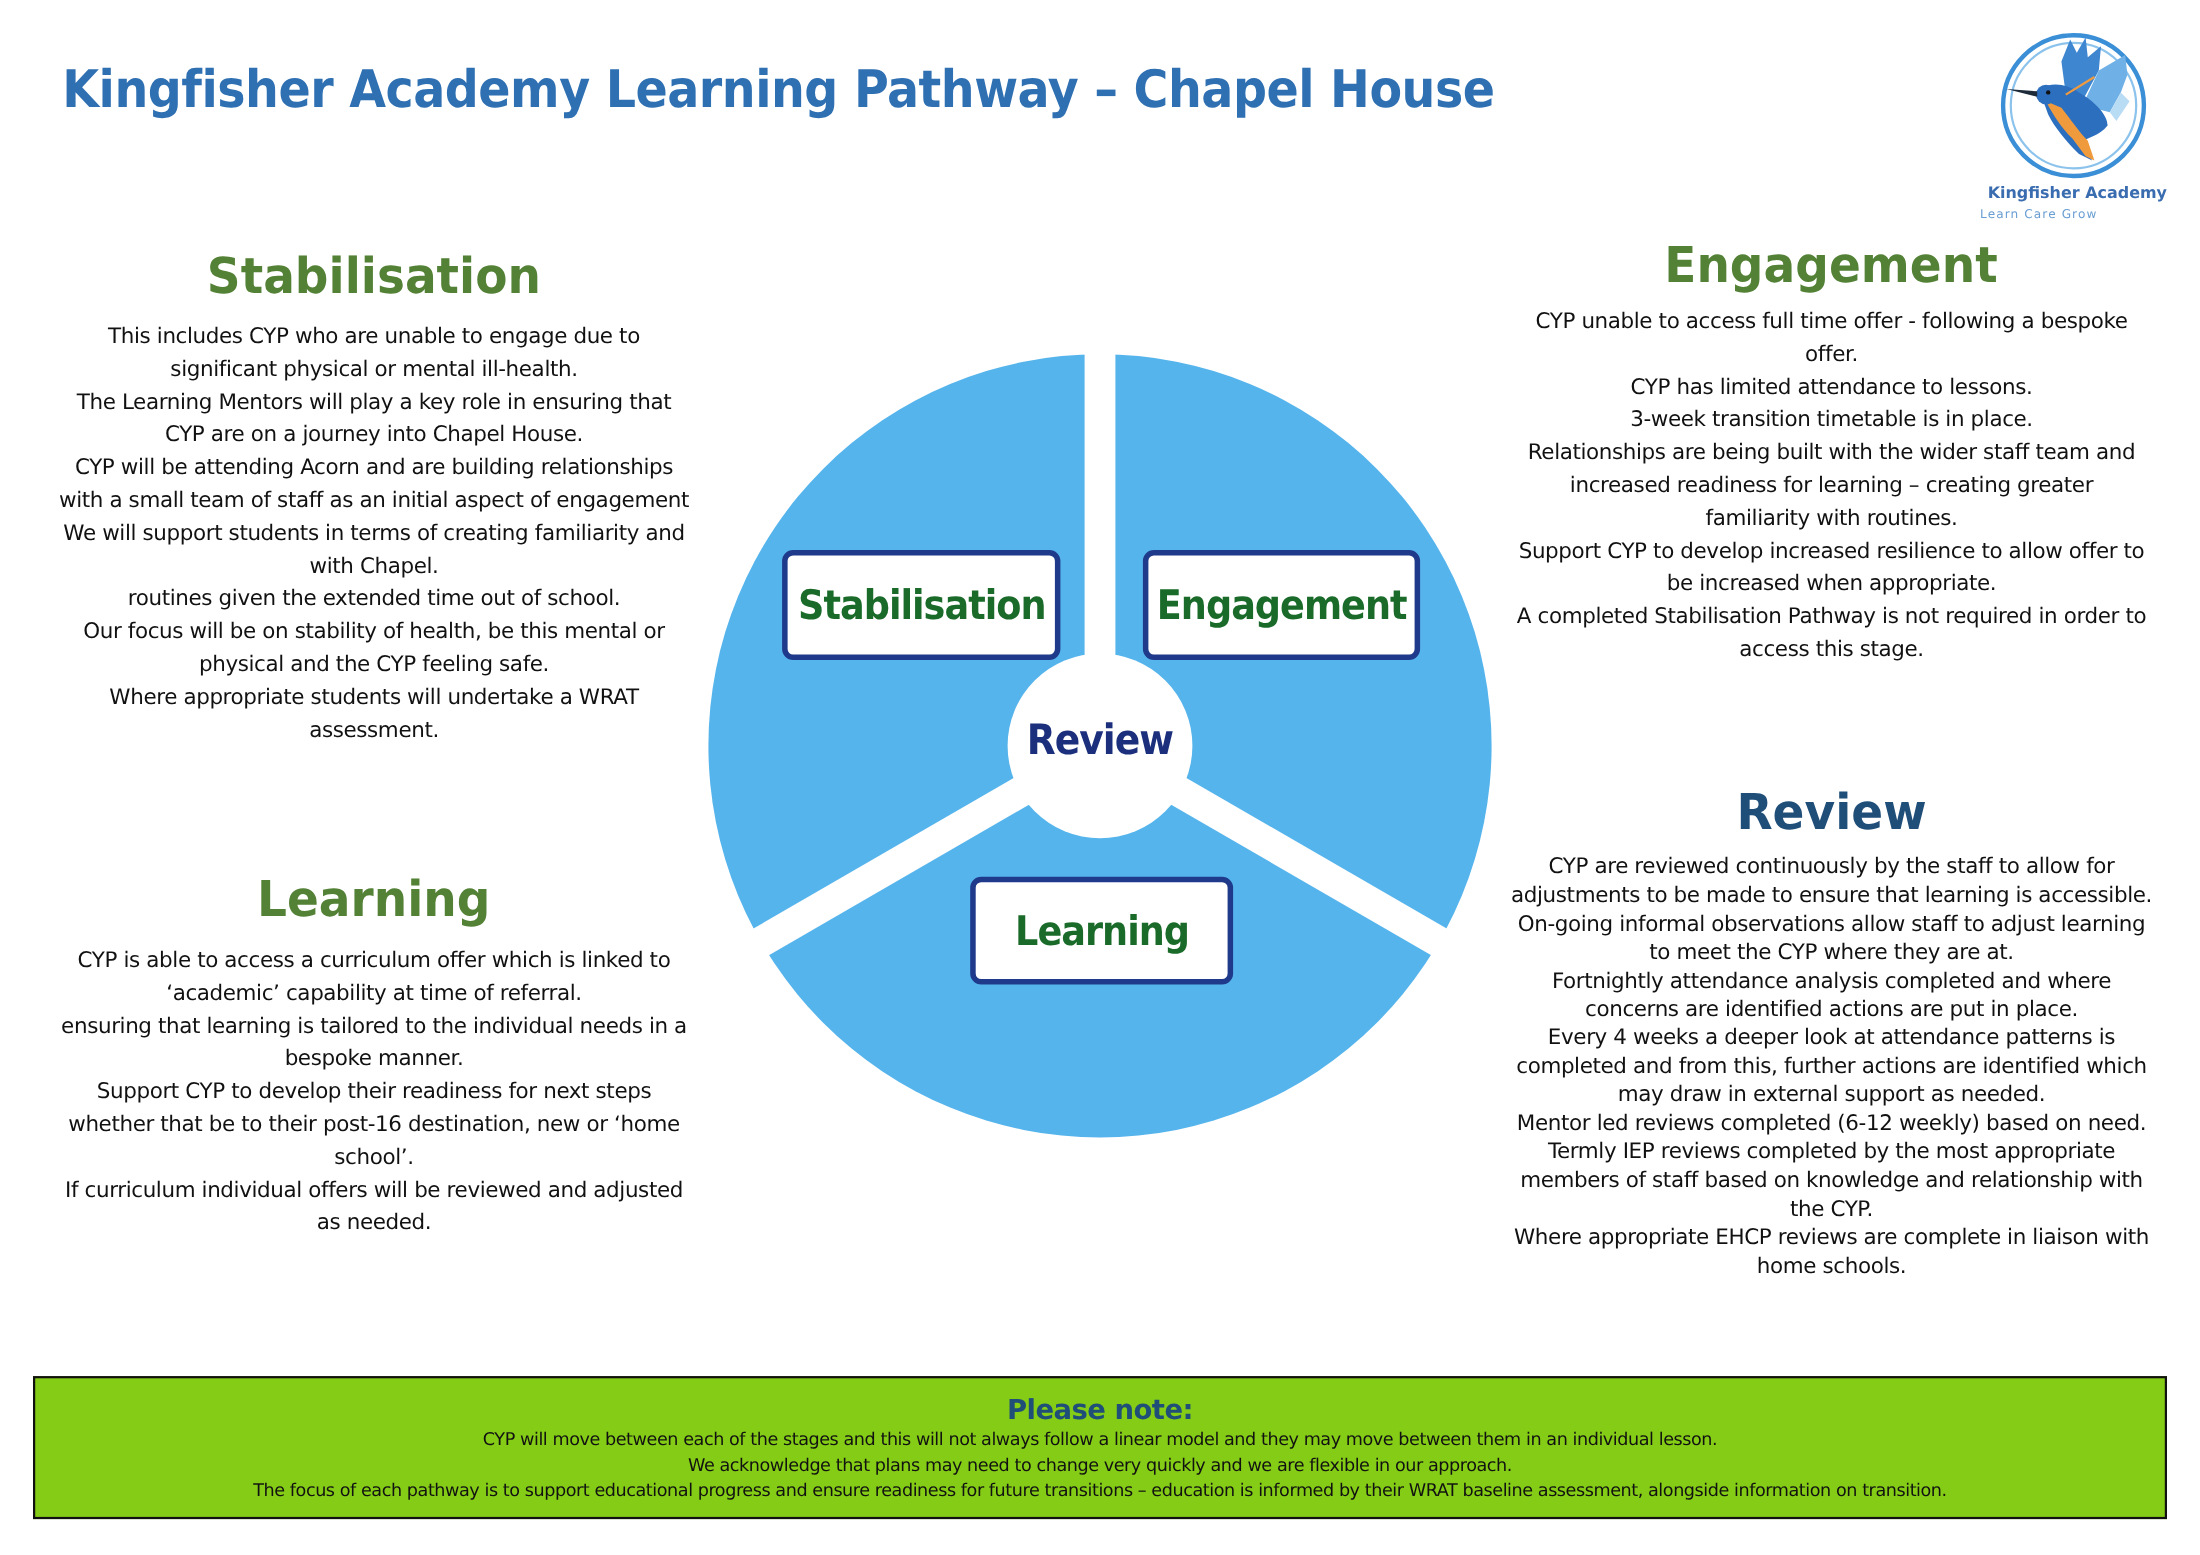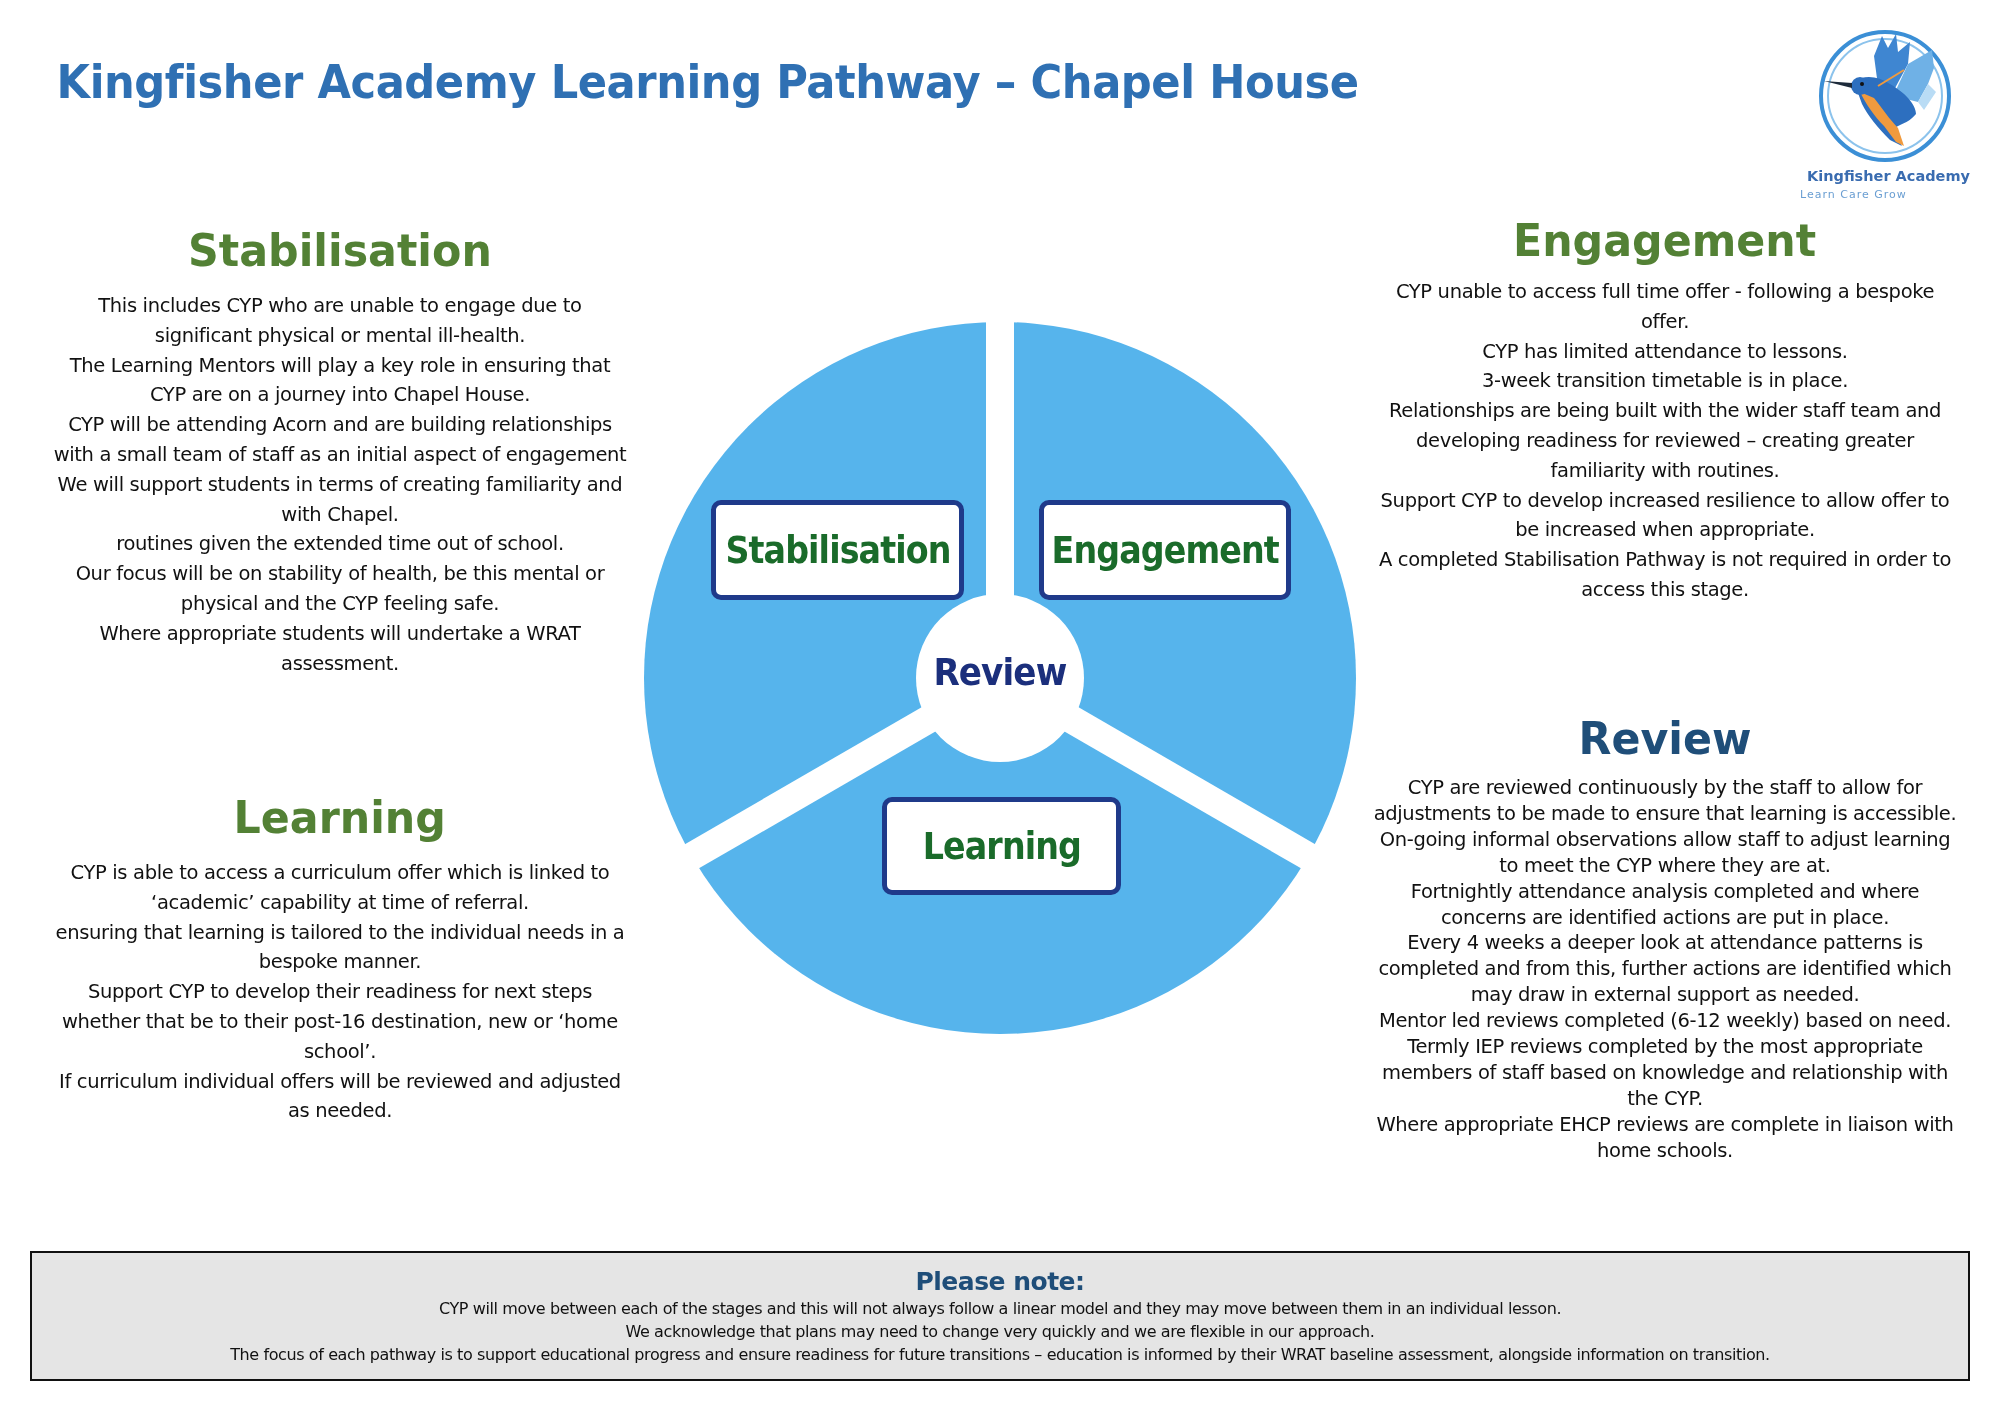--- a/index.html
+++ b/index.html
@@ -64,21 +64,21 @@
   #box-learn { left: 882px; top: 797px; width: 239px; height: 98px; }
   .hub-label {
     position: absolute; left: 920px; top: 650px; width: 160px; text-align: center;
     font-family: "DejaVu Sans", sans-serif; font-weight: bold;
     font-size: 38px; color: #1b2f7c; letter-spacing: -1px;
   }
   .hub-label span { display: inline-block; transform: scaleX(0.9); }
 
   .note-box {
     position: absolute; left: 30px; top: 1251px; width: 1940px; height: 130px;
-    border: 2px solid #111; background: #e5e5e5; text-align: center;
+    border: 2px solid #111; background: #84cc16; text-align: center;
     padding-top: 14px;
   }
   .note-title {
     font-family: "DejaVu Sans", sans-serif; font-weight: bold; font-size: 25px;
     color: #1f4e79; line-height: 30px; letter-spacing: -0.5px;
   }
   .note-line {
     font-family: "DejaVu Sans", sans-serif; font-size: 16px; line-height: 23px;
     color: #111; letter-spacing: -0.4px;
   }
@@ -144,21 +144,21 @@
 </section>
 
 <section class="section" id="sec-engagement">
   <h2 class="green"><span>Engagement</span></h2>
   <div class="body">
     <p>CYP unable to access full time offer - following a bespoke</p>
     <p>offer.</p>
     <p>CYP has limited attendance to lessons.</p>
     <p>3-week transition timetable is in place.</p>
     <p>Relationships are being built with the wider staff team and</p>
-    <p>developing readiness for reviewed – creating greater</p>
+    <p>increased readiness for learning – creating greater</p>
     <p>familiarity with routines.</p>
     <p>Support CYP to develop increased resilience to allow offer to</p>
     <p>be increased when appropriate.</p>
     <p>A completed Stabilisation Pathway is not required in order to</p>
     <p>access this stage.</p>
   </div>
 </section>
 
 <section class="section" id="sec-review">
   <h2 class="navy"><span>Review</span></h2>

